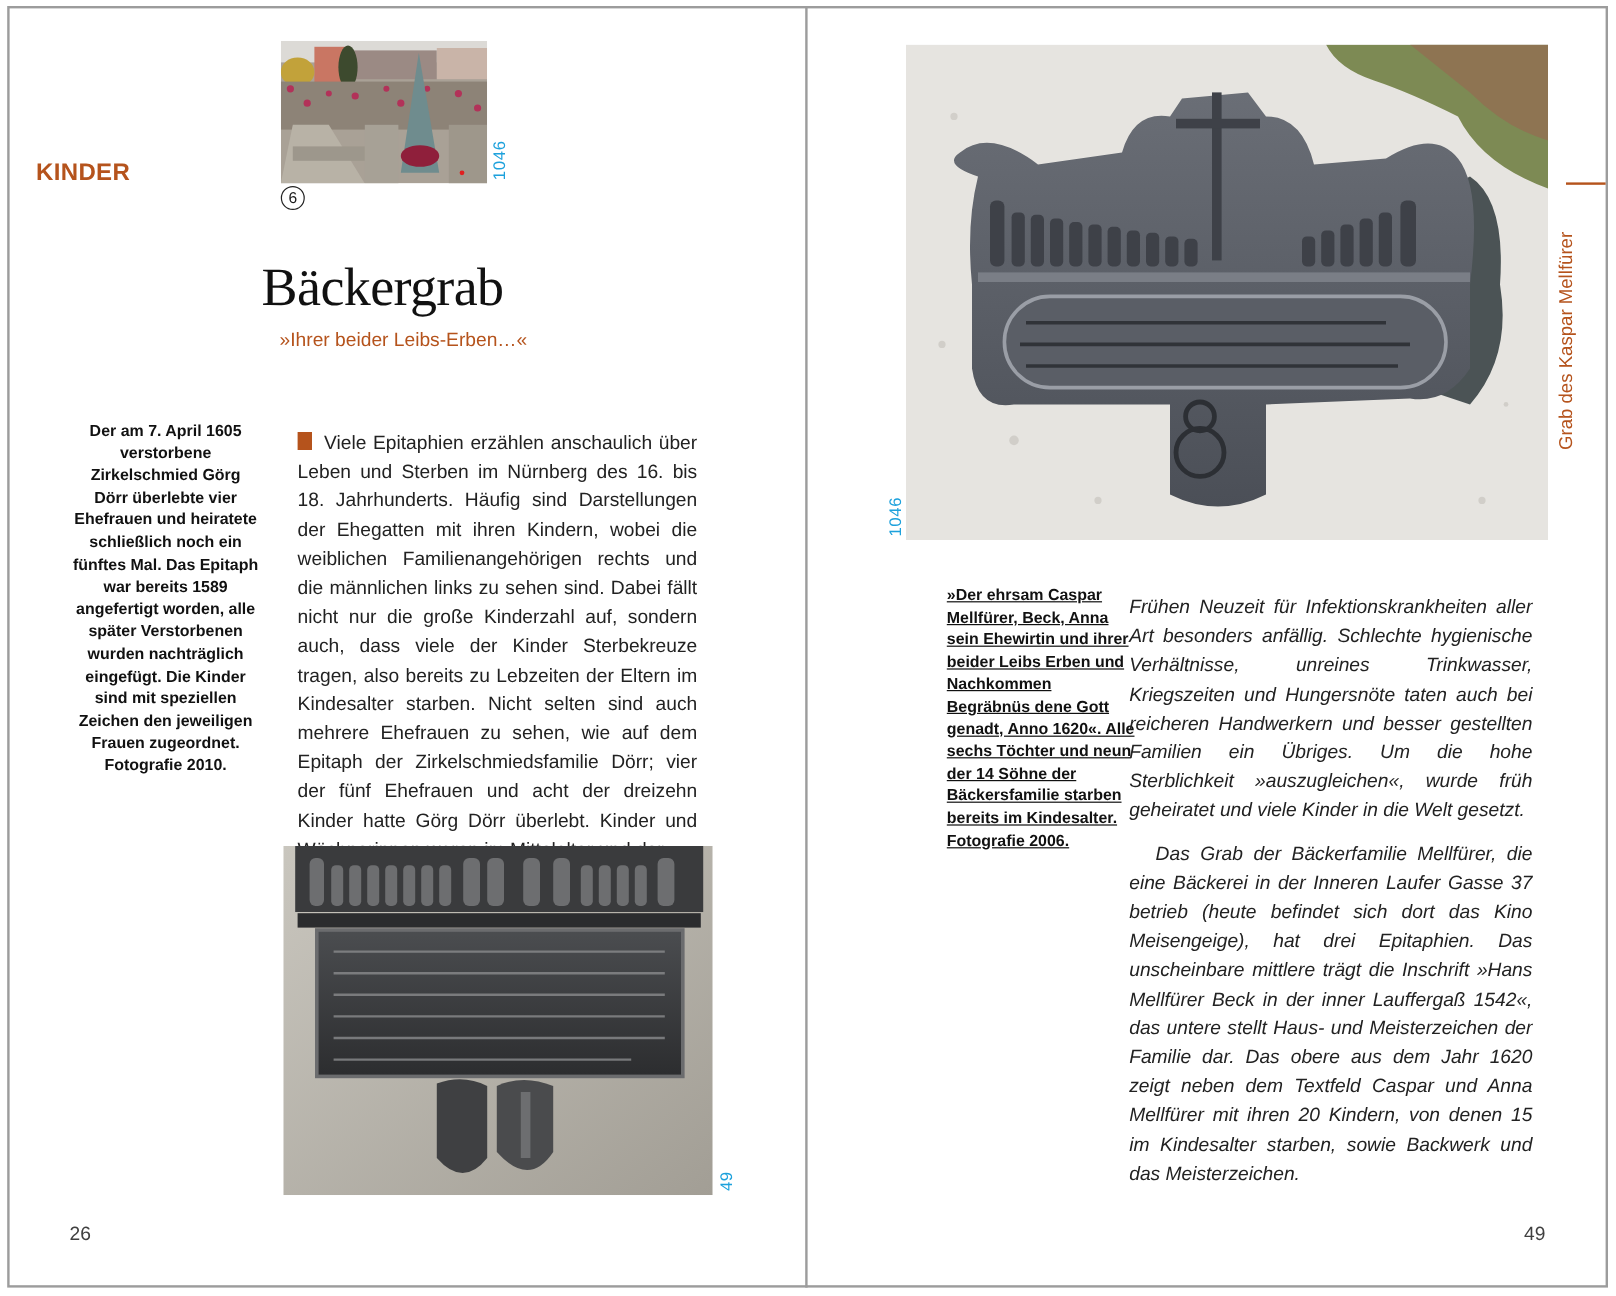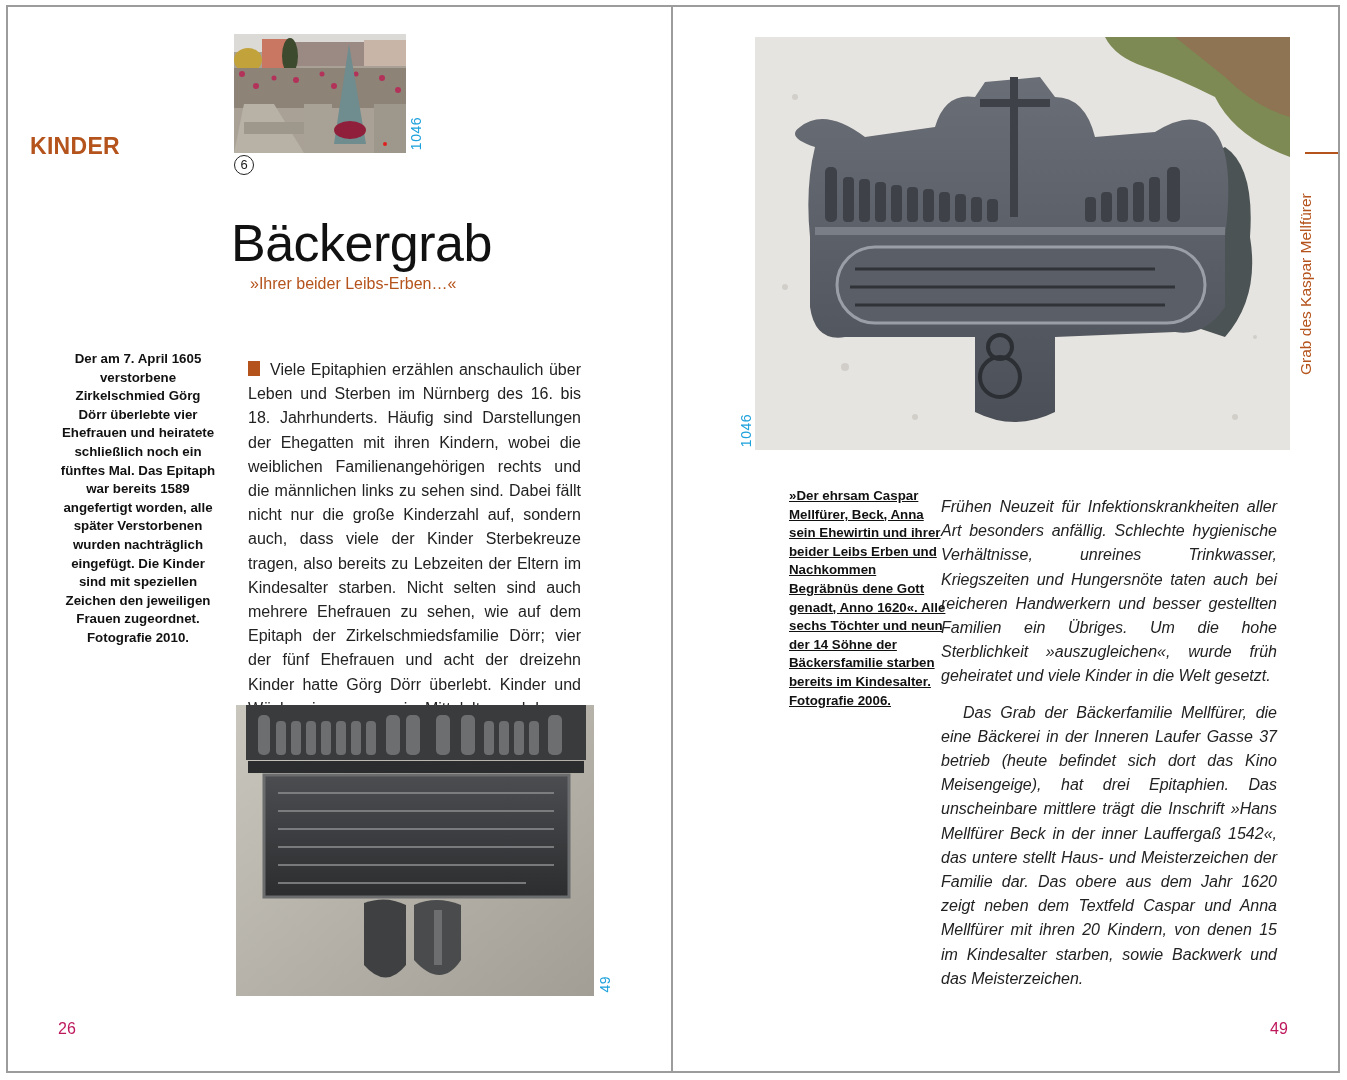--- a/index.html
+++ b/index.html
@@ -2,51 +2,51 @@
 <html><head>
   <meta charset="utf-8">
   <style>
     html, body { margin:0; padding:0; background:#ffffff; }
     body { width:1347px; height:1080px; position:relative; overflow:hidden;
            font-family:"Liberation Sans", "DejaVu Sans", sans-serif; color:#1a1a1a; }
     .spread { position:absolute; left:6px; top:5px; width:1334px; height:1068px;
               border:2px solid #9c9c9c; box-sizing:border-box; background:#fff; }
     .gutter { position:absolute; left:671px; top:5px; width:2px; height:1068px; background:#9c9c9c; }
 
-    .section-label { position:absolute; left:30px; top:133px; font-size:23px; font-weight:bold;
+    .section-label { position:absolute; left:30px; top:133px; font-size:20px; font-weight:bold;
                      color:#b5531c; letter-spacing:0.3px;text-align:center; }
     .thumb { position:absolute; left:234px; top:34px; width:172px; height:119px; overflow:hidden; }
     .pic-num { position:absolute; font-size:14px; color:#1da1dc; writing-mode:vertical-rl;
                transform:rotate(180deg); letter-spacing:0.5px; }
     .circle-num { position:absolute; left:234px; top:155px; width:20px; height:20px; border:1.5px solid #222;
                   border-radius:50%; box-sizing:border-box; font-size:13px; text-align:center; line-height:17px; }
 
-    .title { position:absolute; left:231px; top:213px; font-family:Liberation Sans, sans-serif; font-size:52px;
+    .title { position:absolute; left:218px; top:213px; font-family:Liberation Serif, serif; font-size:45px;
              color:#111; font-weight:normal; letter-spacing:-0.5px; }
-    .subtitle { position:absolute; left:250px; top:275px; font-size:16px; color:#b5531c; }
+    .subtitle { position:absolute; left:233px; top:275px; font-size:16px; color:#b5531c; }
 
     .caption { position:absolute; font-size:13.3px; font-weight:bold; line-height:18.6px; color:#111; }
     .caption-left { left:60px; top:350px; width:156px;text-align:center; }
     .caption-right { left:789px; top:487px; width:160px;text-decoration:underline; }
 
     .body-text { position:absolute; font-size:16px; line-height:24.2px; color:#222; text-align:justify; }
     .body-left { left:236px; top:346px; width:357px; }
     .body-right { left:929px; top:483px; width:360px;font-style:italic; }
     .body-text p { margin:12px; }
     .body-text p.indent { text-indent:22px; }
     .square-marker { display:inline-block; width:12px; height:15px; background:#b5531c; margin-right:10px; vertical-align:-1px; }
 
     .photo-left { position:absolute; left:236px; top:705px; width:358px; height:291px; overflow:hidden; }
     .photo-right { position:absolute; left:755px; top:37px; width:535px; height:413px; overflow:hidden; }
 
     .running-head { position:absolute; left:1297px; top:160px; height:215px; writing-mode:vertical-rl;
                     transform:rotate(180deg); font-size:15.5px; color:#b5531c; text-align:left; }
     .running-rule { position:absolute; left:1305px; top:152px; width:33px; height:2px; background:#b5531c; }
 
-    .folio { position:absolute; top:1020px; font-size:16px; color:#be185d; }
+    .folio { position:absolute; top:1020px; font-size:16px; color:#404040; }
   </style>
 </head>
 <body>
 
 <div class="spread"></div>
 <div class="gutter"></div>
 
 <div>
   <div class="section-label">KINDER</div>
 

